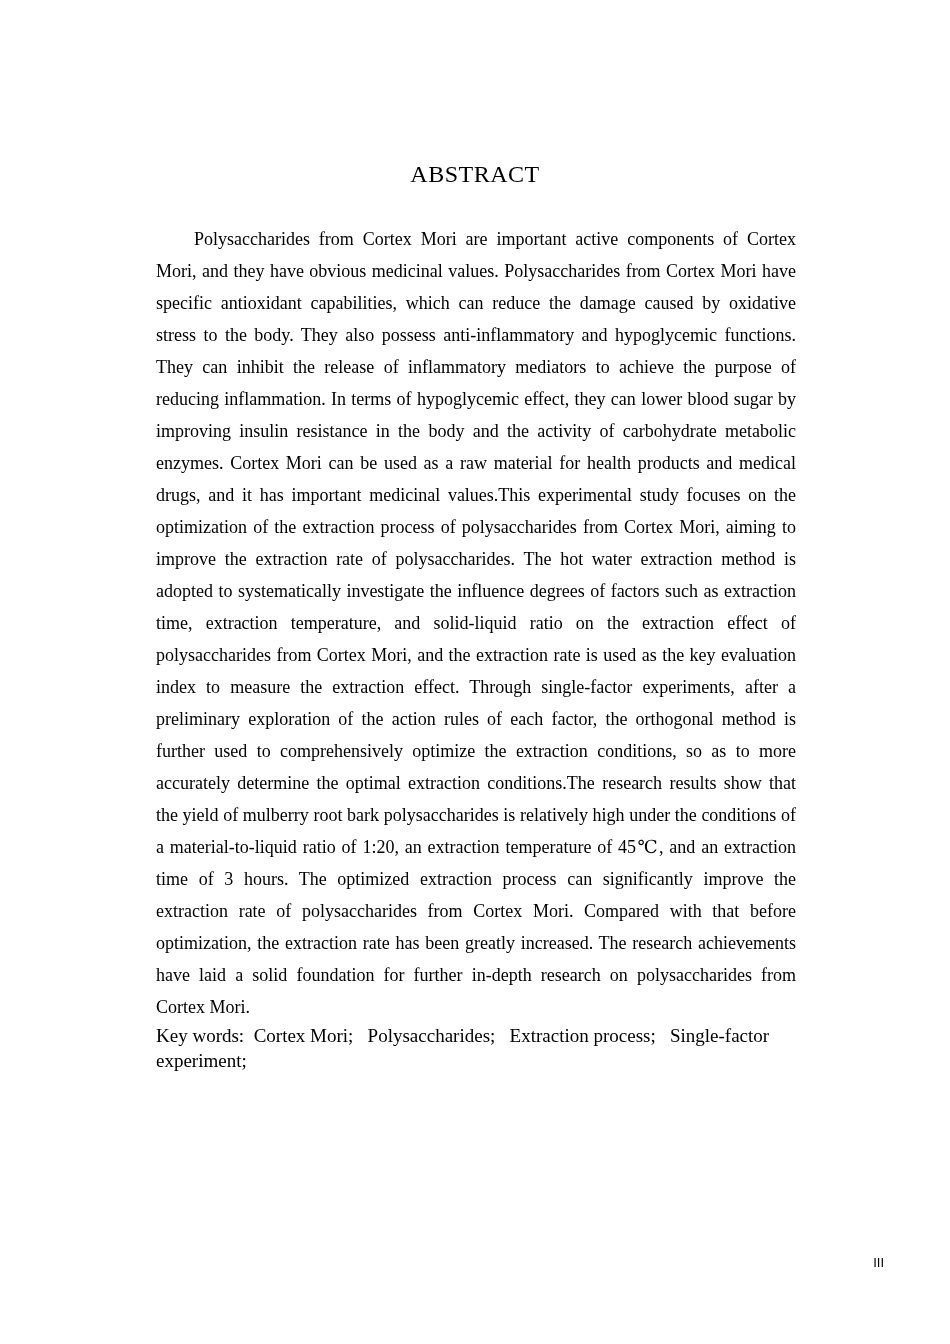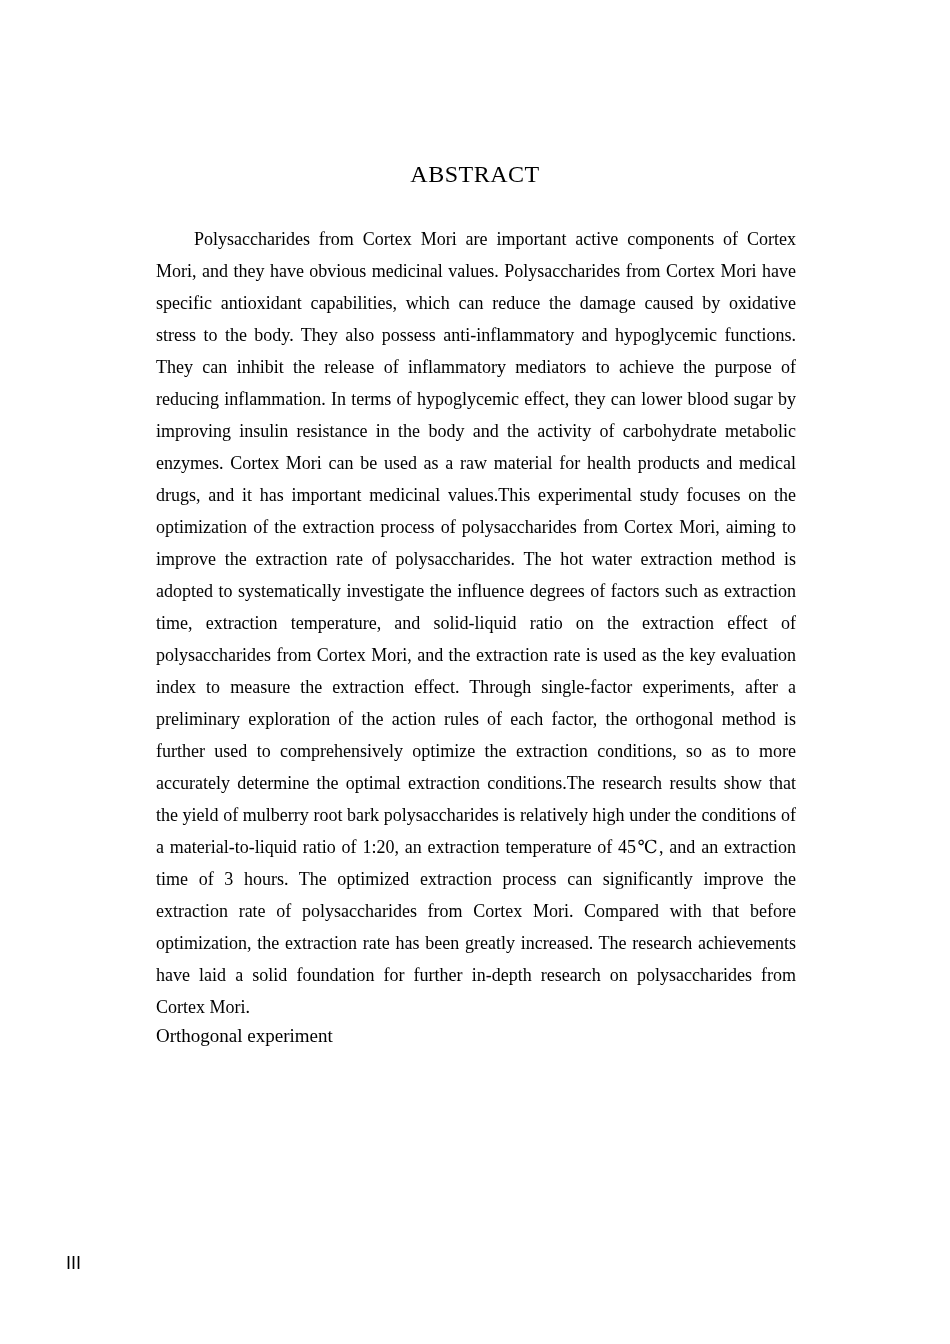--- a/index.html
+++ b/index.html
@@ -39,34 +39,34 @@
     line-height: 25px;
   }
   .keywords .kw-line {
     white-space: pre-wrap;
   }
   .page-number {
     position: absolute;
     top: 1241px;
     left: 0;
     width: 100%;
-    text-align: left;
+    text-align: right;
     font-family: "Liberation Sans", "DejaVu Sans", sans-serif;
-    font-size: 18px;
+    font-size: 13px;
     line-height: 20px;
   }
 </style>
 </head>
 <body>
 
 <div class="page">
 
   <h1 class="abstract-title">ABSTRACT</h1>
 
   <p class="abstract-body">Polysaccharides from Cortex Mori are important active components of Cortex Mori, and they have obvious medicinal values. Polysaccharides from Cortex Mori have specific antioxidant capabilities, which can reduce the damage caused by oxidative stress to the body. They also possess anti-inflammatory and hypoglycemic functions. They can inhibit the release of inflammatory mediators to achieve the purpose of reducing inflammation. In terms of hypoglycemic effect, they can lower blood sugar by improving insulin resistance in the body and the activity of carbohydrate metabolic enzymes. Cortex Mori can be used as a raw material for health products and medical drugs, and it has important medicinal values.This experimental study focuses on the optimization of the extraction process of polysaccharides from Cortex Mori, aiming to improve the extraction rate of polysaccharides. The hot water extraction method is adopted to systematically investigate the influence degrees of factors such as extraction time, extraction temperature, and solid-liquid ratio on the extraction effect of polysaccharides from Cortex Mori, and the extraction rate is used as the key evaluation index to measure the extraction effect. Through single-factor experiments, after a preliminary exploration of the action rules of each factor, the orthogonal method is further used to comprehensively optimize the extraction conditions, so as to more accurately determine the optimal extraction conditions.The research results show that the yield of mulberry root bark polysaccharides is relatively high under the conditions of a material-to-liquid ratio of 1:20, an extraction temperature of 45℃, and an extraction time of 3 hours. The optimized extraction process can significantly improve the extraction rate of polysaccharides from Cortex Mori. Compared with that before optimization, the extraction rate has been greatly increased. The research achievements have laid a solid foundation for further in-depth research on polysaccharides from Cortex Mori.</p>
 
   <div class="keywords">
-    <div class="kw-line">Orthogonal experiment</div>
+    <div class="kw-line">Key words:  Cortex Mori;   Polysaccharides;   Extraction process;   Single-factor experiment;</div>
   </div>
 
   <div class="page-number">III</div>
 
 </div>
 
 </body></html>

